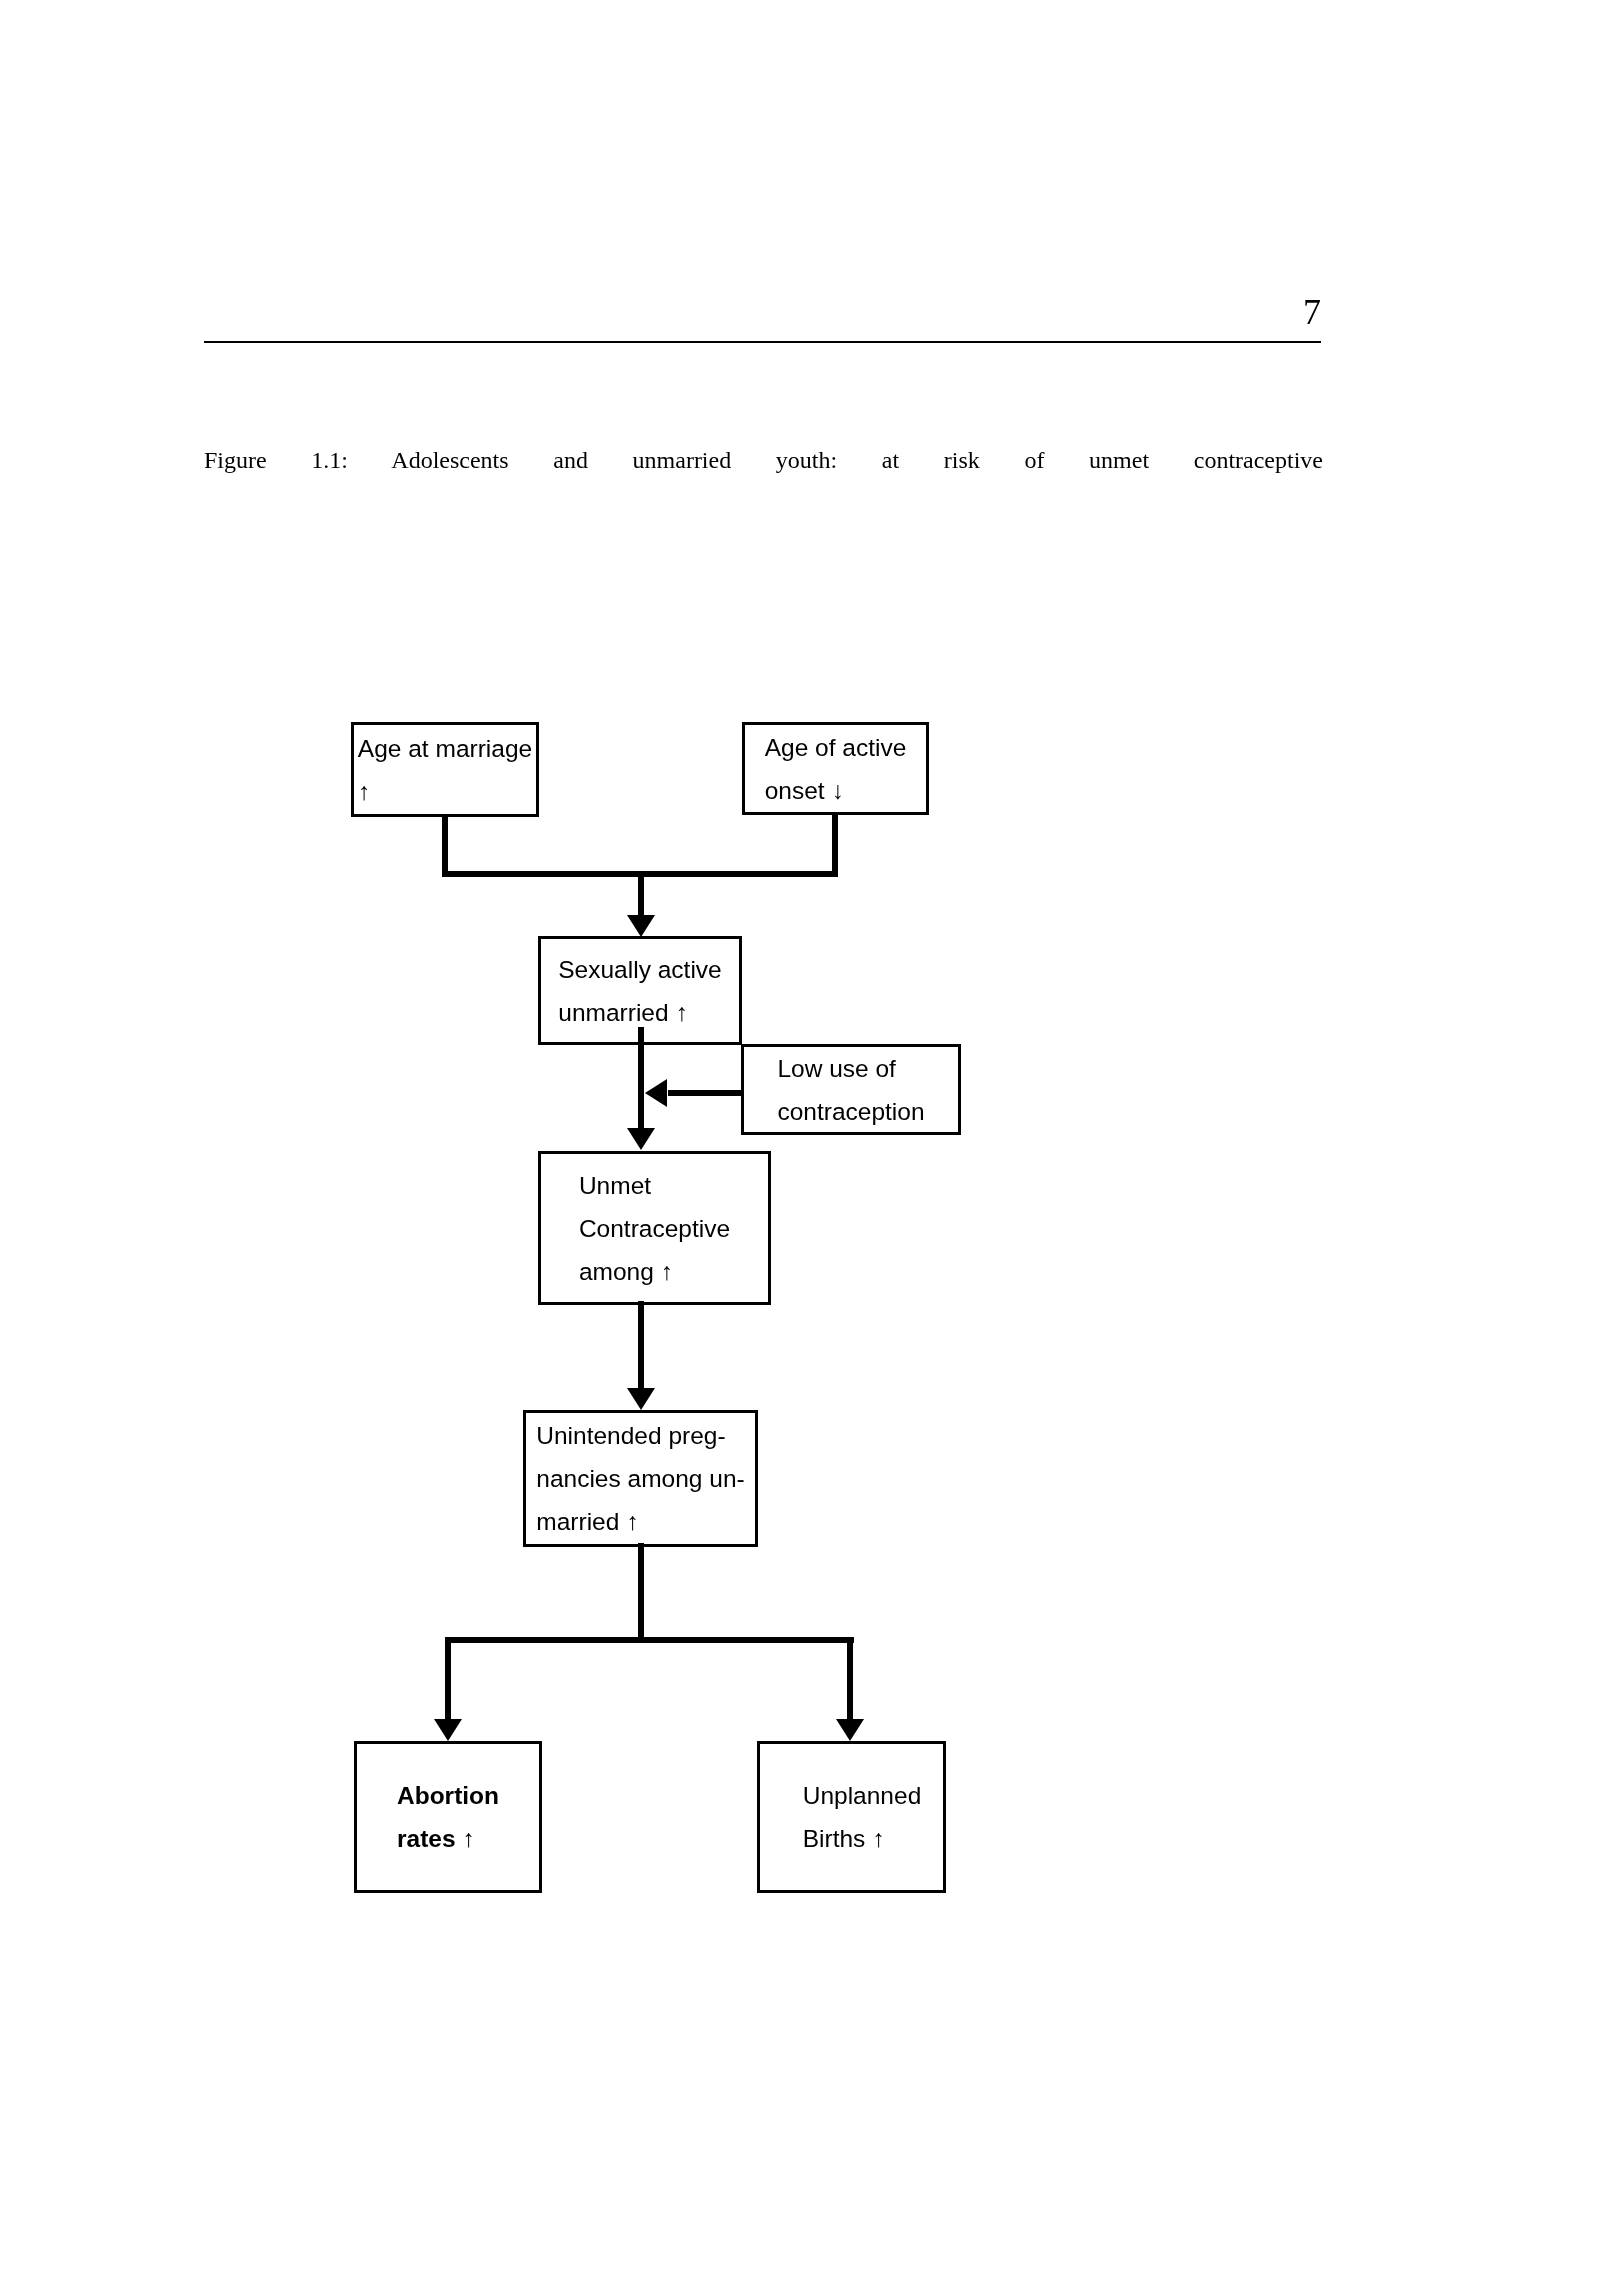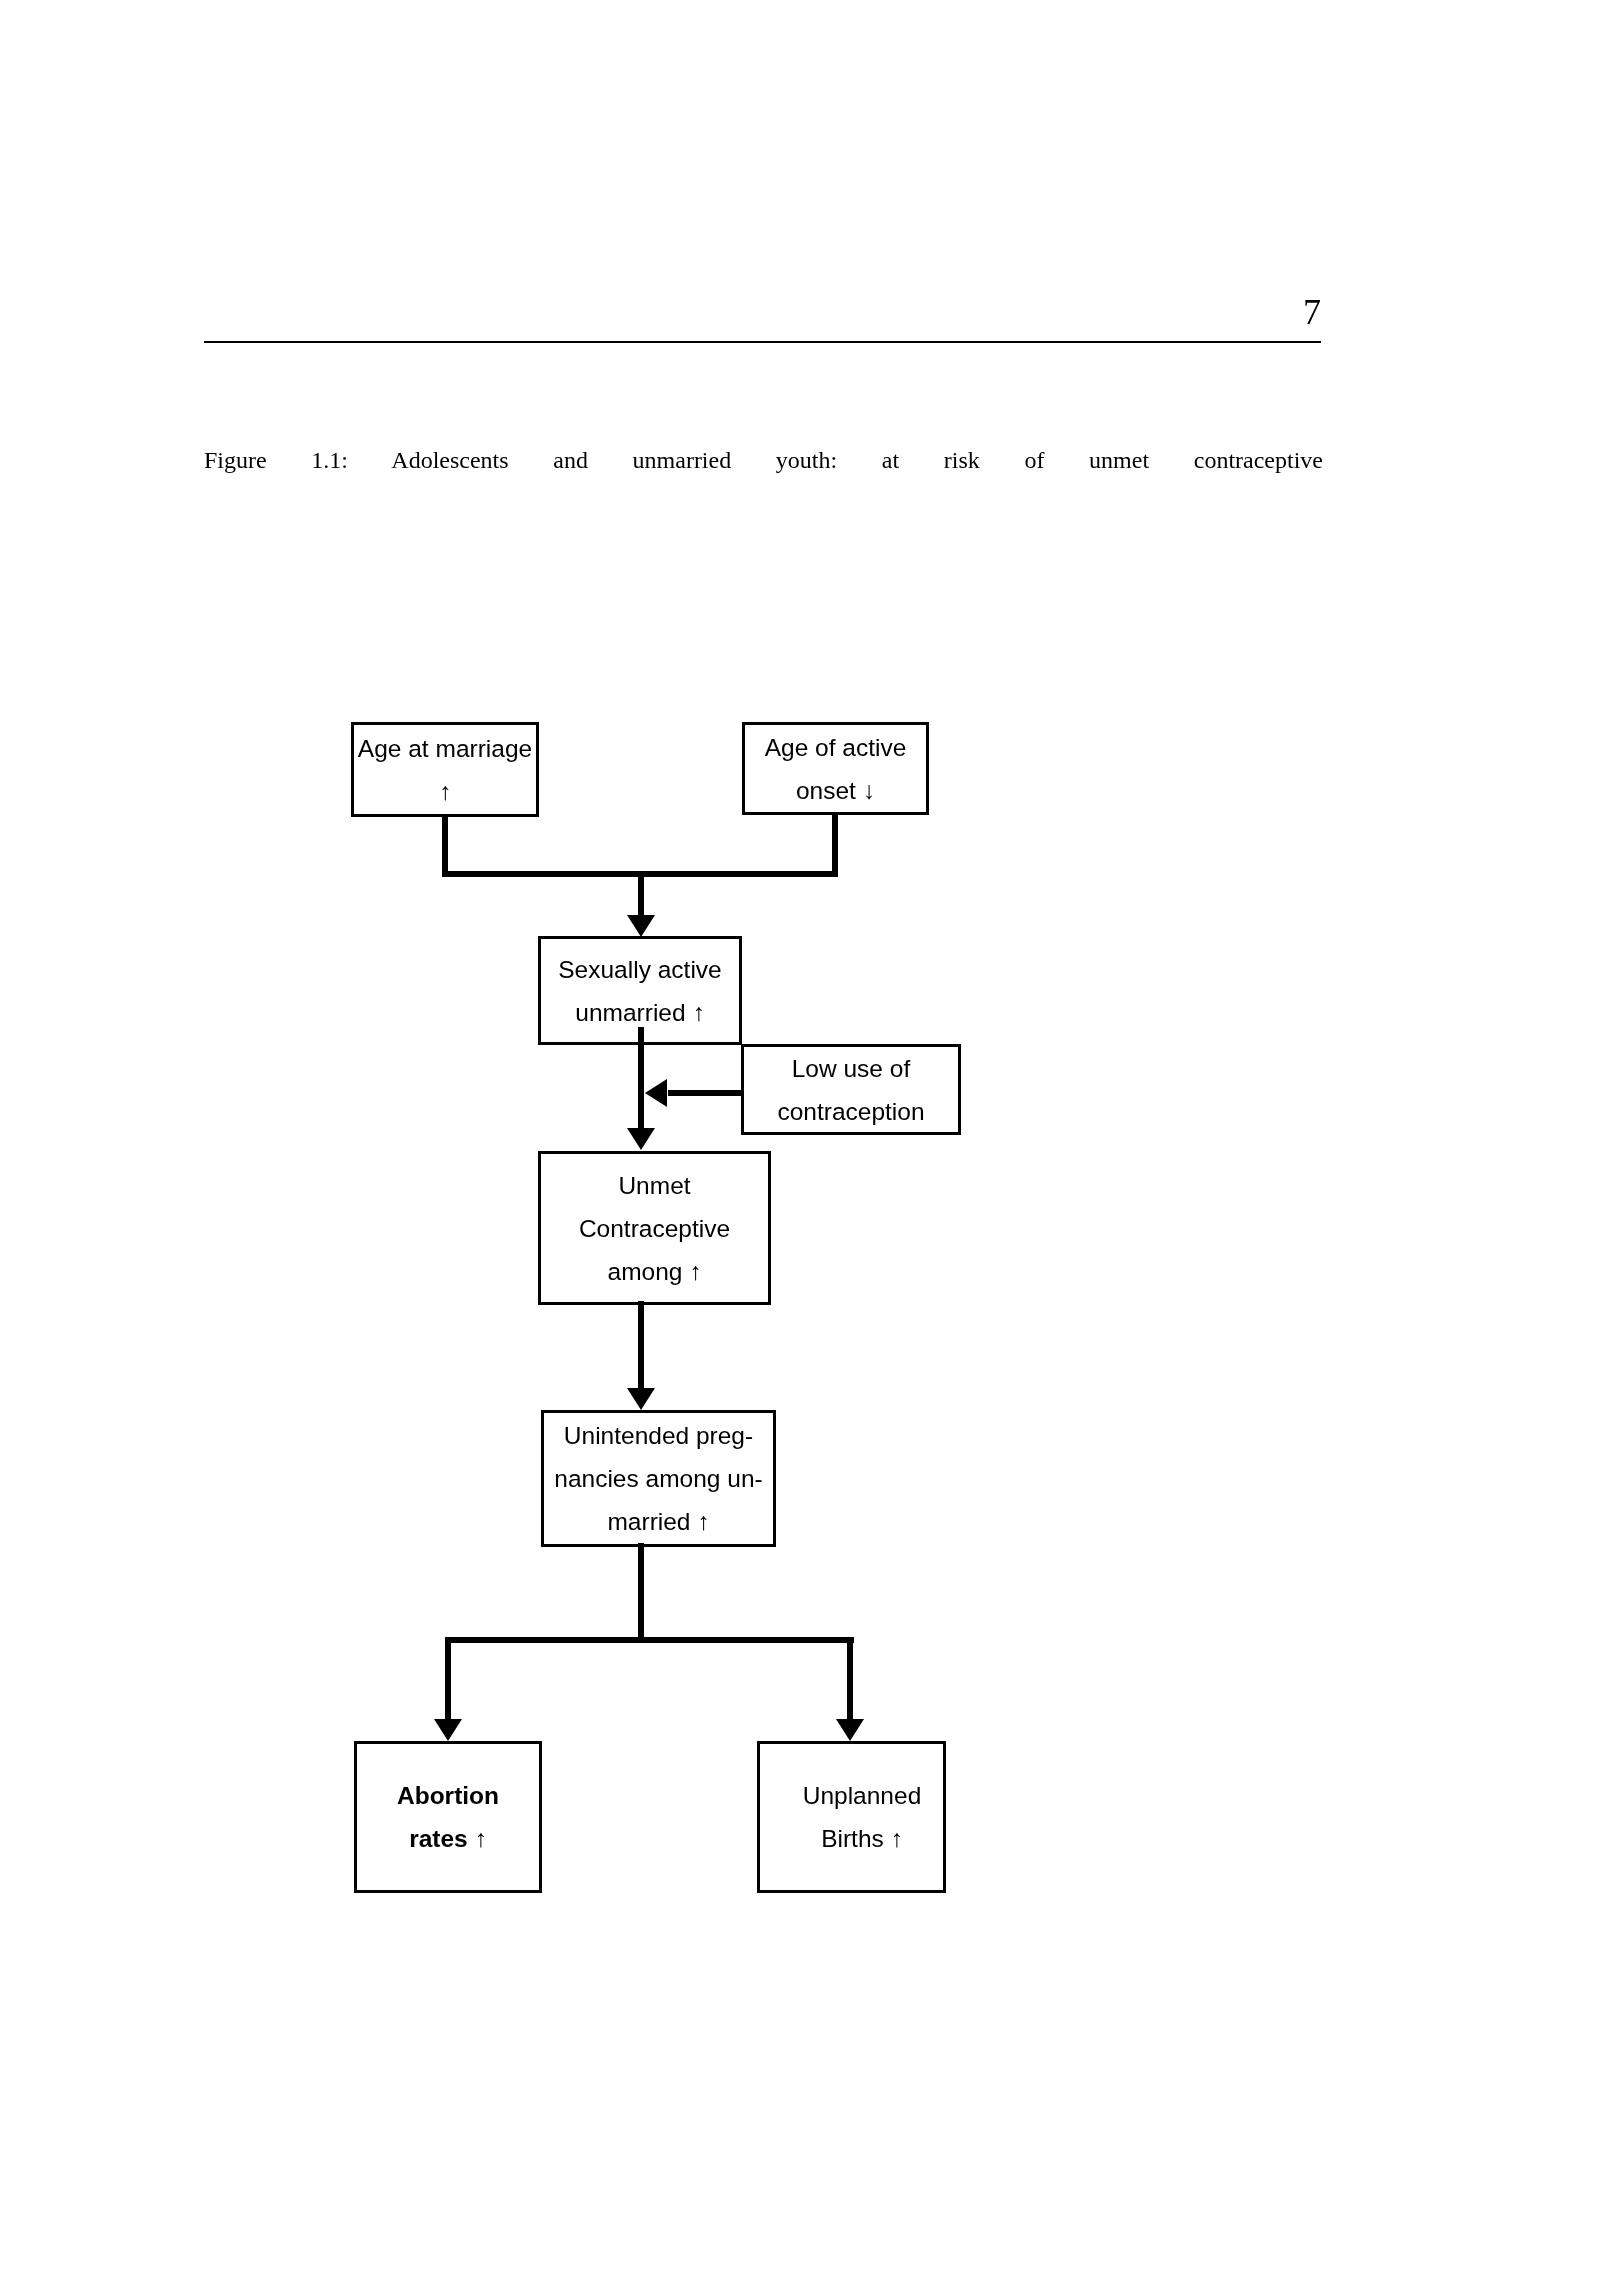--- a/index.html
+++ b/index.html
@@ -38,31 +38,30 @@
   .caption-line1 { text-align: justify; text-align-last: justify; white-space: nowrap; }
   .caption-line2 { text-align: left; }
 
   
   .fbox {
     position: absolute;
     box-sizing: border-box;
     border: 3.2px solid #000000;
     background: #ffffff;
     display: flex; align-items: center; justify-content: center;
-    text-align: center;
     white-space: pre-line;
     font-size: 24.5px; line-height: 43px;
     color: #000000;
   }
   .b-age-marriage   { left: 351px;  top: 722px;  width: 188px; height: 95px; }
   .b-age-onset      { left: 742px;  top: 722px;  width: 187px; height: 93px; }
   .b-sex-active     { left: 538px;  top: 936px; width: 204px; height: 109px; }
   .b-low-use        { left: 741px;  top: 1044px; width: 220px; height: 91px; }
   .b-unmet          { left: 538px;  top: 1151px; width: 233px; height: 154px; }
-  .b-unintended     { left: 541px;  top: 1410px; width: 235px; height: 137px; line-height: 43px; }
+  .b-unintended     { left: 523px;  top: 1410px; width: 235px; height: 137px; line-height: 43px; }
   .b-abortion       { left: 354px;  top: 1741px; width: 188px; height: 152px; font-weight: bold; }
   .b-unplanned      { left: 757px;  top: 1741px; width: 189px; height: 152px; padding-left: 21px; }
 
   
   .line { position: absolute; background: #000000; }
   .v1     { left: 442px;  top: 814px; width: 6.3px;   height: 62px;  }
   .v2     { left: 832px; top: 812px; width: 6.3px;   height: 64px;  }
   .hbar1  { left: 442px;  top: 871px; width: 396px; height: 6.3px;   }
   .a1s    { left: 638px;  top: 871px; width: 6.3px;   height: 46px;  }
   .a2s    { left: 638px;  top: 1027px; width: 6.3px;   height: 103px; }

